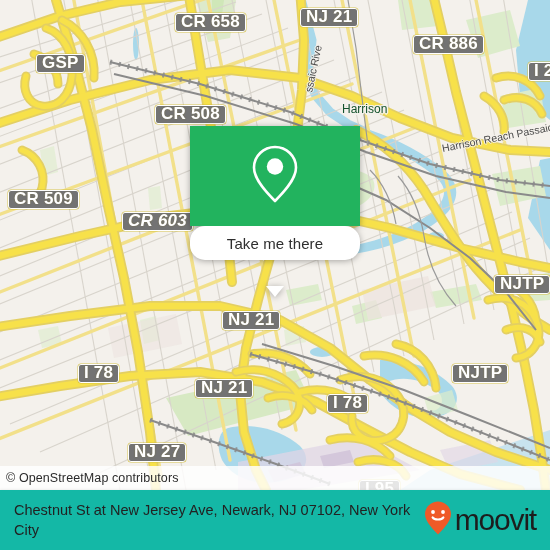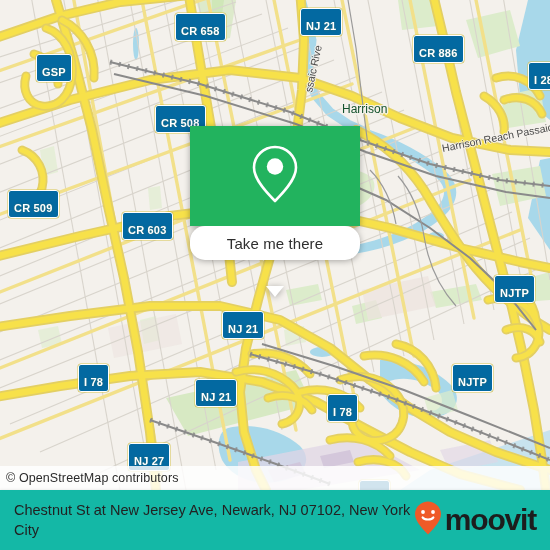--- a/index.html
+++ b/index.html
@@ -11,28 +11,28 @@
   }
   #app{position:relative;width:550px;height:550px;overflow:hidden;background:#fff;}
 
   
   .map{position:absolute;left:0;top:0;width:550px;height:490px;overflow:hidden;background:#f2efe9;}
   .map-canvas{position:absolute;left:0;top:0;width:550px;height:490px;}
 
   
   .shield{
     position:absolute;
-    background:#0369a1;
+    background:#737373;
     border:1.5px solid #ffffff;
     border-radius:3px;
     color:#ffffff;
     font-weight:bold;
-    font-size:11px;
+    font-size:17px;
     line-height:14px;
-    padding:10px 5px 2px 5px;
+    padding:1px 5px 2px 5px;
     white-space:nowrap;
     text-shadow:0 0 2px rgba(140,120,0,.35);
     letter-spacing:.2px;
     box-shadow:0 0 0 .5px rgba(210,190,60,.9);
   }
   .place-label{
     position:absolute;
     color:#14532d;
     font-size:12px;
     white-space:nowrap;
@@ -89,21 +89,21 @@
     background:#14b8a6;
     display:flex;align-items:center;justify-content:space-between;
     padding:0 14px 0 14px;box-sizing:border-box;
     box-shadow:0 -1px 2px rgba(0,0,0,.06);
   }
   .footer-title{
     font-size:14.5px;color:#222222;line-height:20px;max-width:400px;
   }
   .brand{display:flex;align-items:center;gap:2px;}
   .brand-word{
-    font-size:30px;color:#1d1d1d;font-weight:bold;letter-spacing:-1.2px;
+    font-size:30px;color:#1d1d1d;font-weight:normal;letter-spacing:-1.2px;
   }
 </style>
 </head>
 <body>
 
 <div id="app">
 
   <div class="map">
 
     <svg class="map-canvas" viewBox="0 0 550 490" preserveAspectRatio="none">
@@ -331,21 +331,21 @@
     <div class="river-label" style="left:442px;top:142px;transform:rotate(-11deg);transform-origin:left center;">Harrison Reach Passaic R</div>
     <div class="river-label" style="left:308px;top:86px;transform:rotate(-78deg);transform-origin:left center;">ssaic Rive</div>
 
     <div class="shield" style="left:175px;top:13px;">CR 658</div>
     <div class="shield" style="left:300px;top:8px;">NJ 21</div>
     <div class="shield" style="left:413px;top:35px;">CR 886</div>
     <div class="shield" style="left:528px;top:62px;">I 280</div>
     <div class="shield" style="left:36px;top:54px;">GSP</div>
     <div class="shield" style="left:155px;top:105px;">CR 508</div>
     <div class="shield" style="left:8px;top:190px;">CR 509</div>
-    <div class="shield" style="left:122px;top:212px;">CR 603</div>
+    <div class="shield" style="left:122px;top:212px;font-style:italic;">CR 603</div>
     <div class="shield" style="left:494px;top:275px;">NJTP</div>
     <div class="shield" style="left:222px;top:311px;">NJ 21</div>
     <div class="shield" style="left:78px;top:364px;">I 78</div>
     <div class="shield" style="left:195px;top:379px;">NJ 21</div>
     <div class="shield" style="left:327px;top:394px;">I 78</div>
     <div class="shield" style="left:452px;top:364px;">NJTP</div>
     <div class="shield" style="left:128px;top:443px;">NJ 27</div>
     <div class="shield" style="left:359px;top:480px;">I 95</div>
 
     <div class="callout">

